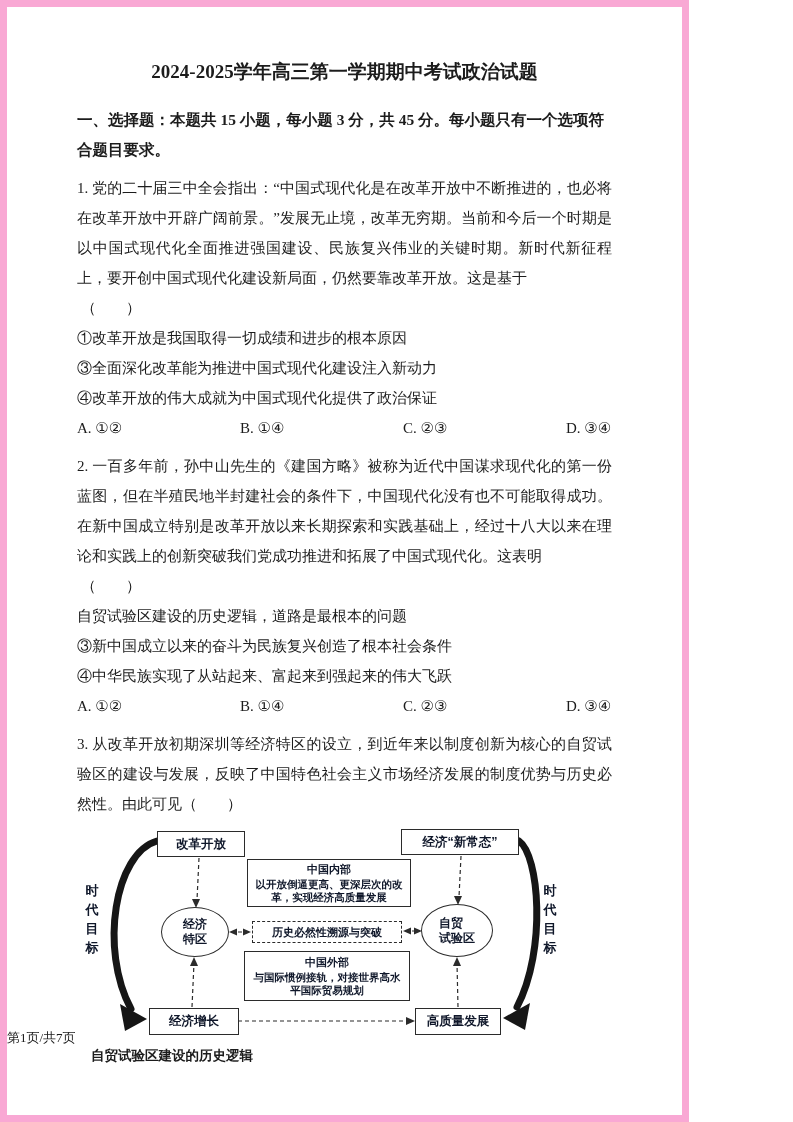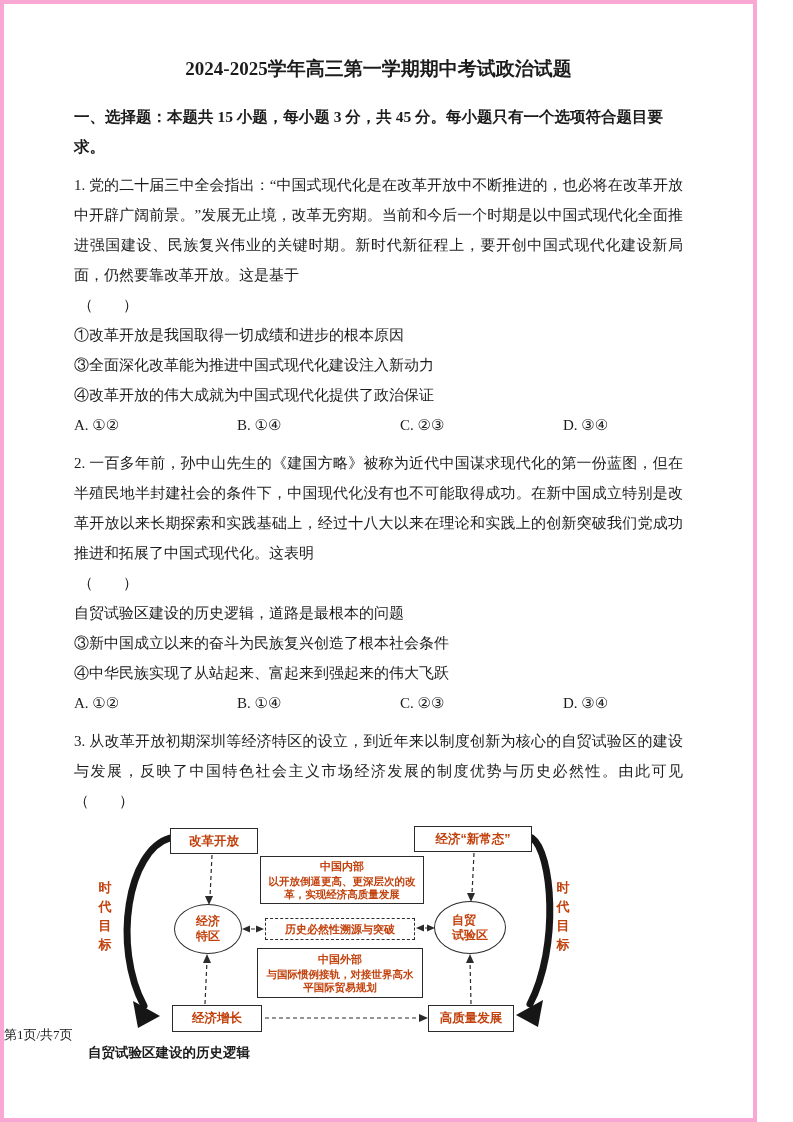--- a/index.html
+++ b/index.html
@@ -1,29 +1,29 @@
 <!DOCTYPE html>
 <html><head>
 <meta charset="utf-8">
 <style>
   html,body{margin:0;padding:0;background:#ffffff;}
-  .page{position:relative;width:757px;height:1122px;box-sizing:border-box;
-    padding:46px 70px 0;background:#fff;border:4px solid #f9a8d4;overflow:hidden;
+  .page{position:relative;width:689px;height:1122px;box-sizing:border-box;
+    padding:46px 70px 0;background:#fff;border:7px solid #f9a8d4;overflow:hidden;
     font-family:"Liberation Serif","DejaVu Serif",serif;color:#1c1c1c;}
   .title{text-align:center;font-size:19px;font-weight:bold;margin:6px 0 20px;}
   .section-header{font-size:15.5px;font-weight:bold;line-height:30px;margin-bottom:2px;}
   .q{margin-top:8px;}
   .stem,.line{font-size:15px;line-height:30px;margin:0;text-align:justify;}
   .bracket{padding-left:4px;text-align:left;}
   .choices{display:flex;font-size:15px;line-height:30px;}
   .choices span{width:163px;}
   .choices span:last-child{width:auto;}
   
-  .diagram{position:relative;width:484px;height:212px;margin:10px 0 2px 18px;
-    font-family:"Liberation Sans","DejaVu Sans",sans-serif;color:#c2410c;}
+  .diagram{position:relative;width:484px;height:212px;margin:10px 0 2px 2px;
+    font-family:"Liberation Sans","DejaVu Sans",sans-serif;color:#0f172a;}
   .arrows{position:absolute;left:0;top:0;}
   .dbox{position:absolute;border:1px solid #2b2b2b;background:#fff;box-sizing:border-box;
     display:flex;align-items:center;justify-content:center;text-align:center;
     font-size:12.5px;font-weight:bold;}
   .dbox.small{font-size:10.5px;padding:14px 4px;}
   .dbox.dashed{border-style:dashed;font-size:11px;}
   .dellipse{position:absolute;border:1px solid #2b2b2b;border-radius:50%;background:#fff;
     box-sizing:border-box;display:flex;align-items:center;justify-content:center;
     text-align:left;font-size:12px;font-weight:bold;line-height:15px;}
   .preline{white-space:pre-line;}
@@ -132,20 +132,20 @@
     <div class="dellipse preline" style="left:342px;top:75px;width:72px;height:53px">自贸
 试验区</div>
 
     <div class="dbox small" style="left:165px;top:122px;width:166px;height:50px">
       <div>
         <div class="dbox-title">中国外部</div>
         <div class="dbox-body">与国际惯例接轨，对接世界高水平国际贸易规划</div>
       </div>
     </div>
 
-    <div class="dbox" style="left:80px;top:179px;width:90px;height:27px">经济增长</div>
+    <div class="dbox" style="left:70px;top:179px;width:90px;height:27px">经济增长</div>
     <div class="dbox" style="left:336px;top:179px;width:86px;height:27px">高质量发展</div>
   </div>
 
   <div class="caption">自贸试验区建设的历史逻辑</div>
 
   <div class="footer">第1页/共7页</div>
 </div>
 
 </body></html>

